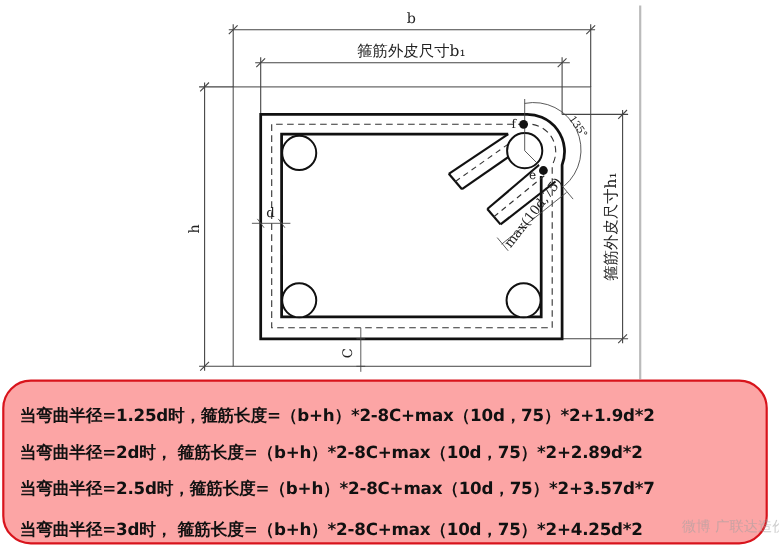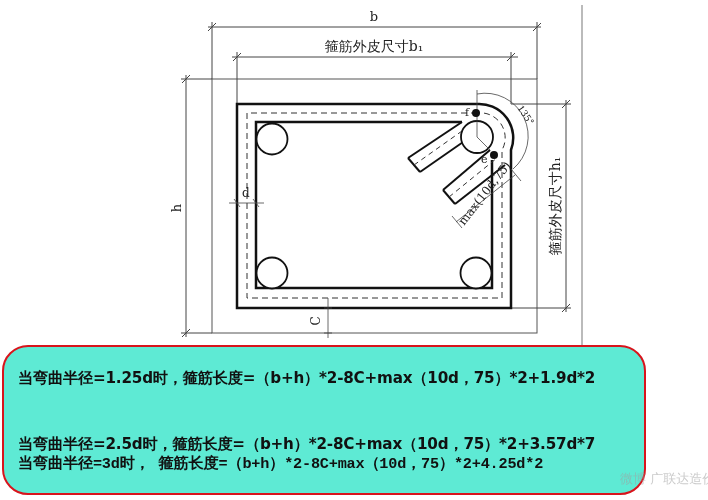--- a/index.html
+++ b/index.html
@@ -1,23 +1,23 @@
 <!DOCTYPE html>
 <html><head>
 <meta charset="utf-8">
 <style>
   html, body { margin: 0; padding: 0; background: #ffffff; }
   body { width: 708px; height: 500px; position: relative; overflow: hidden;
          font-family: "DejaVu Sans", sans-serif; }
   #diagram { position: absolute; left: 0; top: 0; }
   .dimtext { font-family: "DejaVu Serif", serif; fill: #222; }
   #formula-box {
-    position: absolute; left: 2px; top: 345px; width: 644px; height: 150px;
+    position: absolute; left: 2px; top: 345px; width: 696px; height: 150px;
     border: 2px solid #d8141c; border-radius: 26px; box-sizing: border-box;
-    background: #5eead4;
+    background: #fca5a5;
   }
   .formula-line {
     position: absolute; left: 14px; white-space: nowrap;
     font-family: "DejaVu Sans", sans-serif; font-weight: bold;
     font-size: 15.2px; color: #111; letter-spacing: -0.2px;
   }
   #watermark {
     position: absolute; left: 620px; top: 470px; font-size: 13px;
     color: rgba(160,160,160,0.55); font-family: "DejaVu Sans", sans-serif;
     white-space: nowrap;
@@ -121,17 +121,18 @@
   <g stroke="#444" stroke-width="0.8">
     <line x1="328" y1="298" x2="328" y2="338"></line>
     <line x1="324" y1="308" x2="332" y2="308"></line>
     <line x1="324" y1="333" x2="332" y2="333"></line>
   </g>
   <text class="dimtext" x="0" y="0" font-size="12" text-anchor="middle" transform="translate(320,321) rotate(-90)">C</text>
 </svg>
 
 <div id="formula-box">
   <div class="formula-line" style="top:21px;">当弯曲半径=1.25d时，箍筋长度=（b+h）*2-8C+max（10d，75）*2+1.9d*2</div>
+  <div class="formula-line" style="top:54px;">当弯曲半径=2d时，  箍筋长度=（b+h）*2-8C+max（10d，75）*2+2.89d*2</div>
   <div class="formula-line" style="top:87px;">当弯曲半径=2.5d时，箍筋长度=（b+h）*2-8C+max（10d，75）*2+3.57d*7</div>
-  <div class="formula-line" style="top:106px;font-family:Liberation Mono, monospace;">当弯曲半径=3d时，  箍筋长度=（b+h）*2-8C+max（10d，75）*2+4.25d*2</div>
+  <div class="formula-line" style="top:124px;">当弯曲半径=3d时，  箍筋长度=（b+h）*2-8C+max（10d，75）*2+4.25d*2</div>
 </div>
 
 <div id="watermark">微博 广联达造价帮</div>
 
 </body></html>

